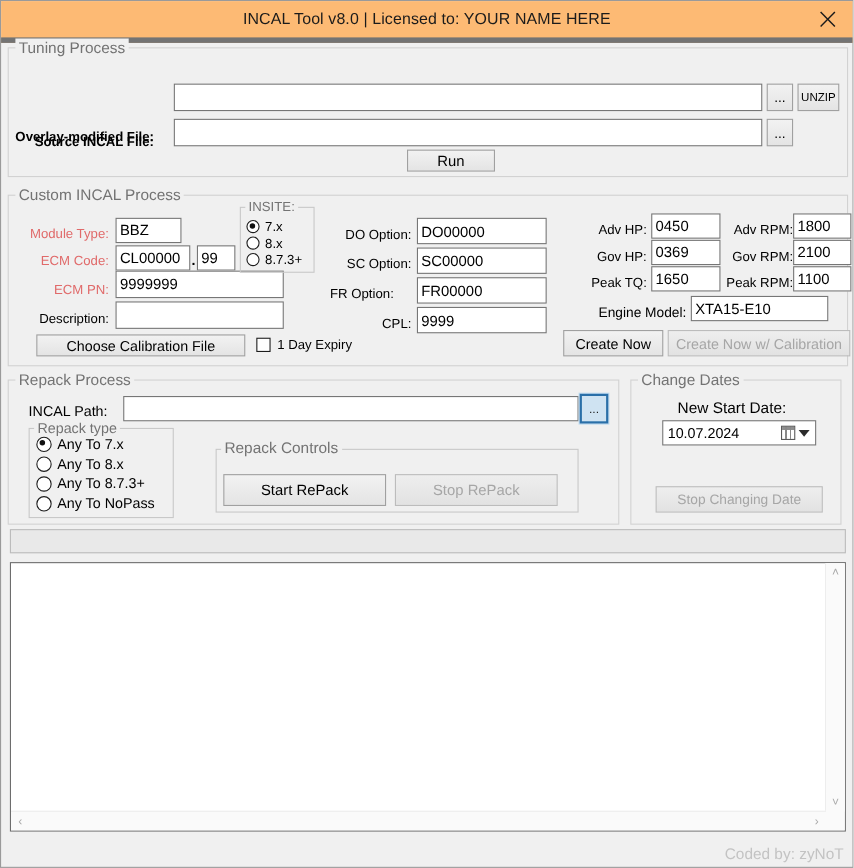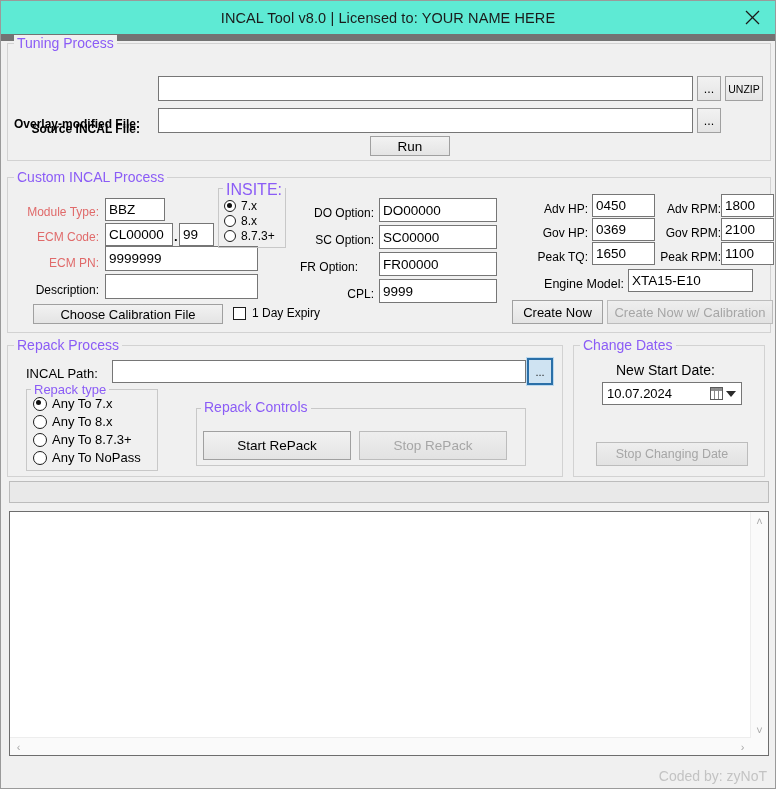--- a/index.html
+++ b/index.html
@@ -20,22 +20,22 @@
     width: 776px;
     height: 789px;
     box-sizing: border-box;
     border: 1px solid #9a9a9a;
     background: #f0f0f0;
   }
   
   .titlebar {
     position: relative;
     height: 33px;
-    background: #5eead4;
-    border-bottom: 7px solid #737373;
+    background: #fdba74;
+    border-bottom: 5px solid #737373;
     display: flex;
     align-items: center;
     justify-content: center;
   }
   .titlebar-text {
     font-size: 14.5px;
     color: #1b1b1b;
     letter-spacing: 0.1px;
     font-family: "Liberation Sans", sans-serif;
   }
@@ -58,24 +58,24 @@
     border: 1px solid #d2d2d2;
     box-sizing: border-box;
   }
   .gb-title {
     position: absolute;
     top: -9px;
     left: 6px;
     background: #f0f0f0;
     padding: 0 3px;
     font-size: 14px;
-    color: #8b5cf6;
-    white-space: nowrap;
-  }
-  .gb-title.small { font-size: 16px; }
+    color: #737373;
+    white-space: nowrap;
+  }
+  .gb-title.small { font-size: 12px; }
 
   
   .lbl {
     position: absolute;
     font-size: 12px;
     color: #000;
     white-space: nowrap;
   }
   .lbl.bold { font-weight: bold; }
   .lbl.red  { color: #e06a6a; }

